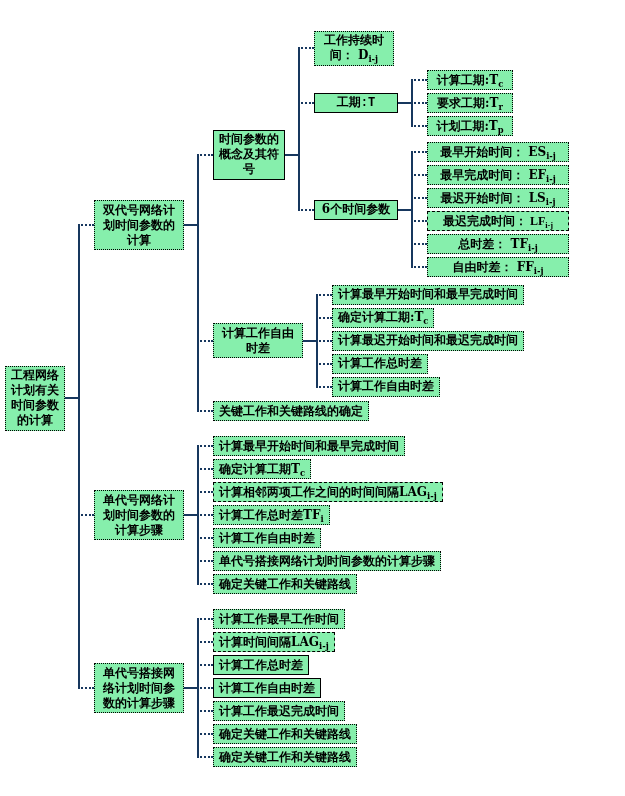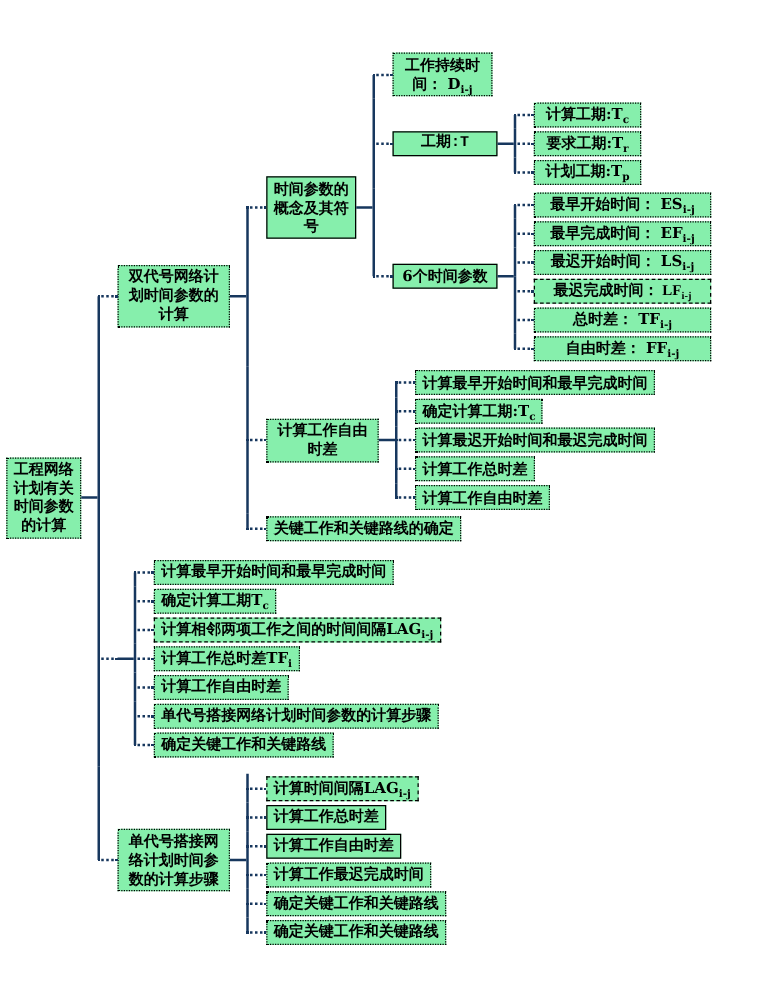--- a/index.html
+++ b/index.html
@@ -221,20 +221,23 @@
                   <div class="nodewrap">
                     <div class="node b-dotted"><span class="node-label">关键工作和关键路线的确定</span></div>
                   </div>
                 </div>
               </div>
             </div>
           </div>
         </div>
         <div class="childrow">
           <div class="branch">
+            <div class="nodewrap">
+              <div class="node b-dotted" style="width: 90px;"><span class="node-label">单代号网络计划时间参数的计算步骤</span></div>
+            </div>
             <div class="pstub"></div>
             <div class="children">
               <div class="childrow first">
                 <div class="branch">
                   <div class="nodewrap">
                     <div class="node b-dotted"><span class="node-label">计算最早开始时间和最早完成时间</span></div>
                   </div>
                 </div>
               </div>
               <div class="childrow">
@@ -282,20 +285,27 @@
             </div>
           </div>
         </div>
         <div class="childrow last">
           <div class="branch">
             <div class="nodewrap">
               <div class="node b-dotted" style="width: 90px;"><span class="node-label">单代号搭接网络计划时间参数的计算步骤</span></div>
             </div>
             <div class="pstub"></div>
             <div class="children">
+              <div class="childrow first">
+                <div class="branch">
+                  <div class="nodewrap">
+                    <div class="node b-dotted"><span class="node-label">计算工作最早工作时间</span></div>
+                  </div>
+                </div>
+              </div>
               <div class="childrow">
                 <div class="branch">
                   <div class="nodewrap">
                     <div class="node b-dashed"><span class="node-label">计算时间间隔LAG<sub>i-j</sub></span></div>
                   </div>
                 </div>
               </div>
               <div class="childrow">
                 <div class="branch">
                   <div class="nodewrap">

